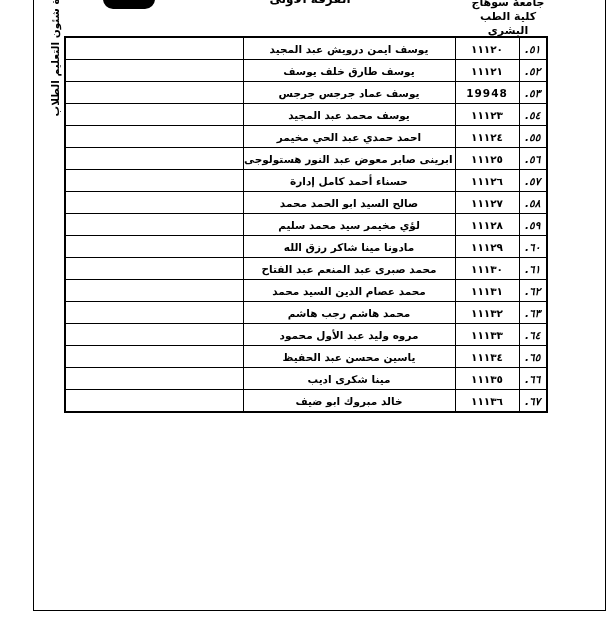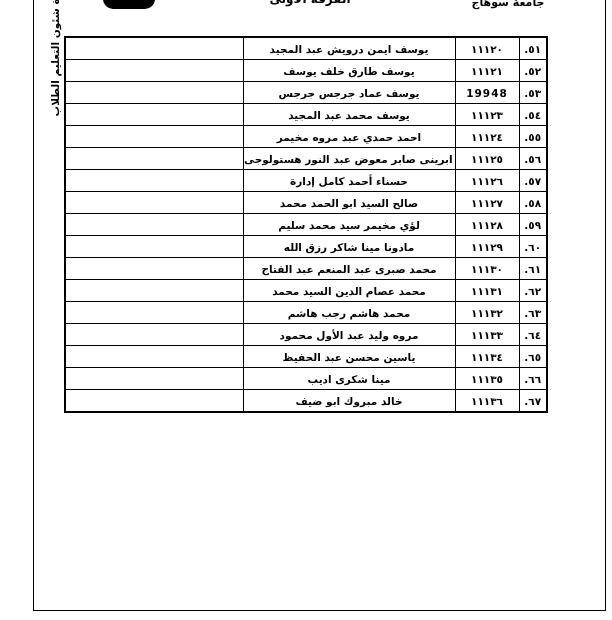--- a/index.html
+++ b/index.html
@@ -31,40 +31,41 @@
   table.roster{
     position:absolute;left:64px;top:36px;width:482px;
     border-collapse:collapse;border:2px solid #000;
     table-layout:fixed;
   }
   table.roster td{
     border:1px solid #000;height:21px;padding:0 2px;
     font-weight:bold;font-size:10.5px;text-align:center;vertical-align:middle;
     overflow:hidden;white-space:nowrap;
   }
-  td.serial{direction:ltr;}
+  td.serial{direction:ltr;font-style:italic;}
   td.id{letter-spacing:1px;margin-left:28px;}
   td.name{}
   td.empty{}
   col.c-serial{width:28px;}
   col.c-id{width:64px;}
   col.c-name{width:212px;}
   col.c-empty{width:178px;}
 </style>
 </head>
 <body>
 
 <div class="page">
 
   <div class="frame"></div>
 
   <div class="stamp"></div>
 
   <div class="hdr-right" dir="rtl">
     <div>جامعة سوهاج</div>
+    <div>كلية الطب البشرى</div>
   </div>
 
   <div class="hdr-center" dir="rtl">
     <div>الفرقة الأولى</div>
   </div>
 
   <div class="side-text" dir="rtl">إدارة شئون التعليم الطلاب</div>
 
   <table class="roster" dir="rtl">
     <colgroup>
@@ -94,21 +95,21 @@
         </tr>
         <tr>
           <td class="serial">.٥٤</td>
           <td class="id">١١١٢٣</td>
           <td class="name">يوسف محمد عبد المجيد</td>
           <td class="empty"></td>
         </tr>
         <tr>
           <td class="serial">.٥٥</td>
           <td class="id">١١١٢٤</td>
-          <td class="name">احمد حمدي عبد مروه مخيمر</td>
+          <td class="name">احمد حمدي عبد الحي مخيمر</td>
           <td class="empty"></td>
         </tr>
         <tr>
           <td class="serial">.٥٦</td>
           <td class="id">١١١٢٥</td>
           <td class="name">ابرينى صابر معوض عبد النور هستولوجى</td>
           <td class="empty"></td>
         </tr>
         <tr>
           <td class="serial">.٥٧</td>

